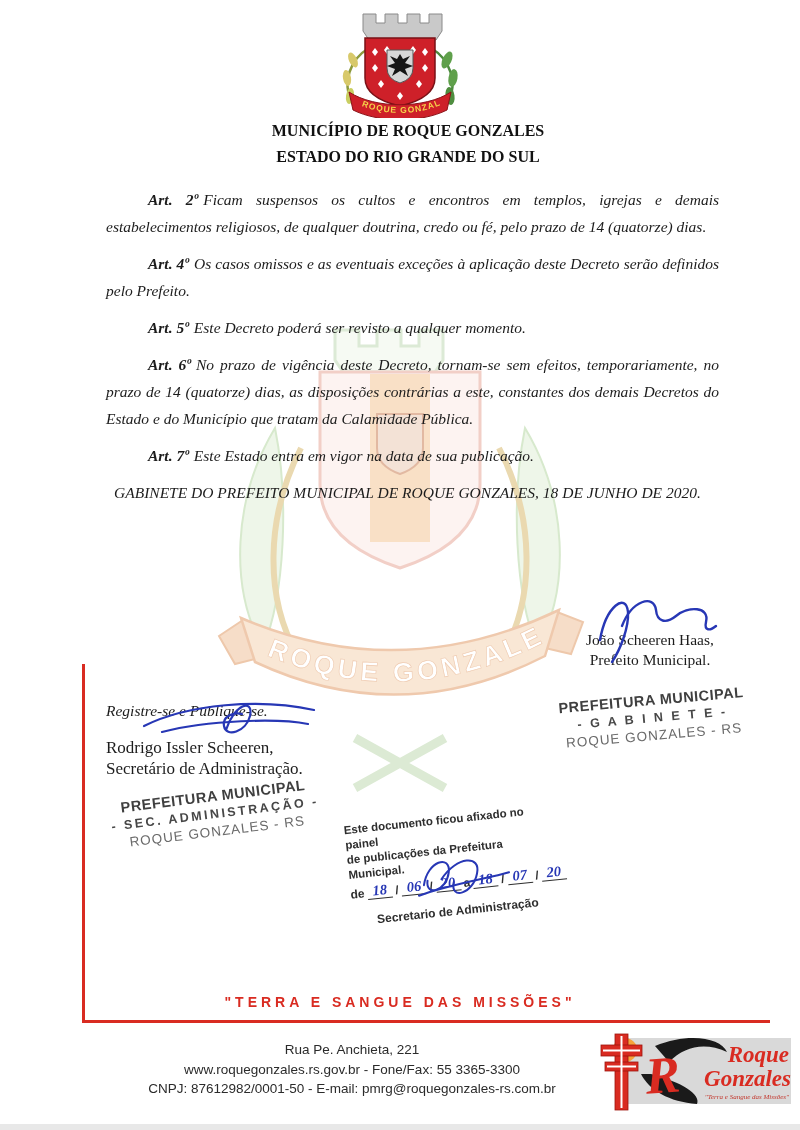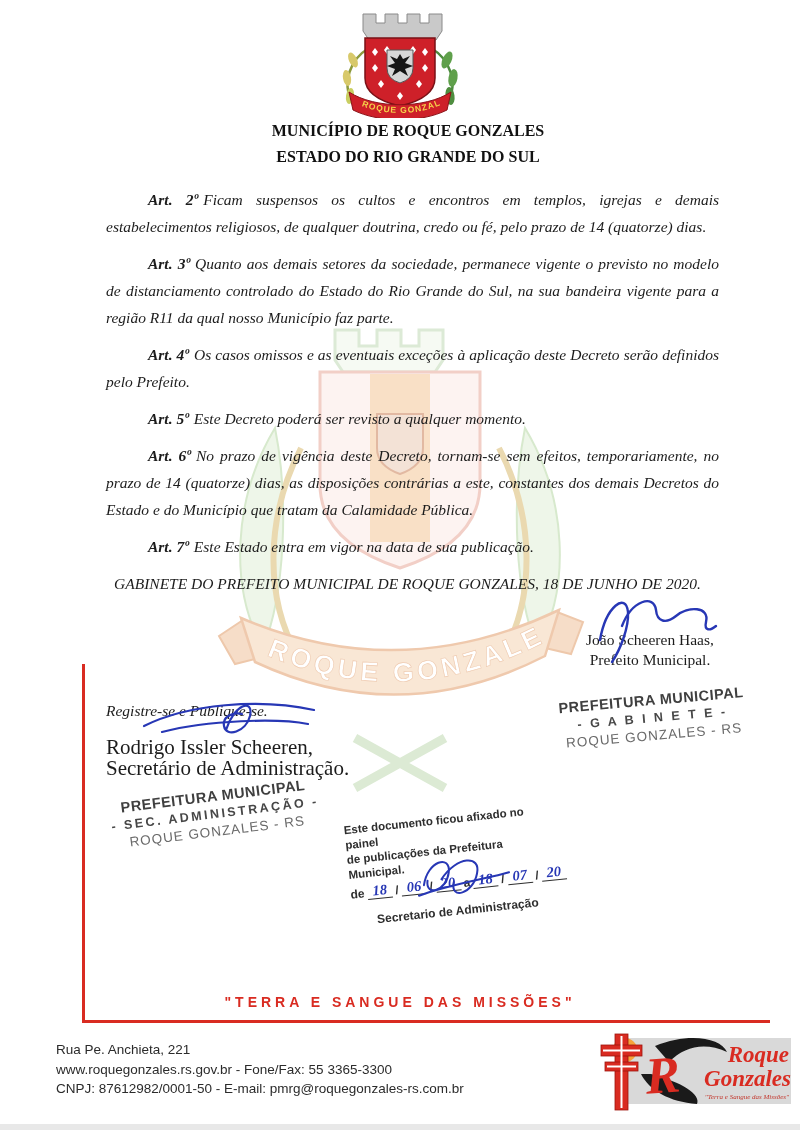--- a/index.html
+++ b/index.html
@@ -22,21 +22,21 @@
   .para { margin:0 0 10px 0; text-indent:42px; }
   .para .art { font-weight:bold; margin-right:5px; }
   .closing { margin:3px 0 0 8px; text-indent:0; }
 
   
   .mayor-sign-svg { position:absolute; left:582px; top:584px; width:150px; height:80px; z-index:3; }
   .mayor-name { position:absolute; left:540px; top:630px; width:220px; text-align:center;
     font-size:15.5px; line-height:20px; z-index:2; }
   .registre { position:absolute; left:106px; top:702px; font-style:italic; font-size:15.5px; z-index:2; }
   .sec-sign-svg { position:absolute; left:138px; top:686px; width:185px; height:62px; z-index:3; }
-  .secretary-name { position:absolute; left:106px; top:737px; font-size:21px; line-height:21px; z-index:2; }
+  .secretary-name { position:absolute; left:106px; top:737px; font-size:17px; line-height:21px; z-index:2; }
 
   
   .stamp { position:absolute; text-align:center; font-family:"Liberation Sans", sans-serif; z-index:2; }
   .stamp-l1 { font-size:14.5px; font-weight:bold; color:#3f3f3f; letter-spacing:0.5px; }
   .stamp-l2 { font-size:12.5px; font-weight:bold; color:#474747; letter-spacing:2.5px; margin-top:3px; }
   .stamp-l3 { font-size:13.5px; color:#6a6a6a; letter-spacing:1px; margin-top:3px; }
   .stamp-gabinete { left:545px; top:692px; width:215px; transform:rotate(-5deg); }
   .stamp-secretaria { left:105px; top:788px; width:220px; transform:rotate(-7deg); }
 
   .stamp-publication { left:348px; top:812px; width:210px; transform:rotate(-6deg);
@@ -52,21 +52,21 @@
   .pub-sign-svg { position:absolute; left:58px; top:36px; width:110px; height:58px; z-index:3; }
   .pub-signoff { margin-top:13px; text-align:center; font-size:12px; font-weight:bold;
     font-family:"Liberation Sans", sans-serif; }
 
   
   .red-vline { position:absolute; left:82px; top:664px; width:3px; height:359px; background:#d92b21; z-index:1; }
   .red-hline { position:absolute; left:82px; top:1020px; width:688px; height:3px; background:#d92b21; z-index:1; }
   .slogan { position:absolute; top:994px; left:0; width:100%; text-align:center;
     font-family:"Liberation Sans", sans-serif; font-weight:bold; font-size:14px;
     letter-spacing:4px; color:#d92b21; z-index:2; }
-  .address { position:absolute; top:1040px; left:56px; width:610px; text-align:left;
+  .address { position:absolute; top:1040px; left:47px; width:610px; text-align:center;
     font-family:"Liberation Sans", sans-serif; font-size:13.5px; line-height:19.5px;
     color:#2b2b2b; z-index:2; }
   .logo { position:absolute; left:593px; top:1030px; width:202px; height:84px; z-index:2; }
   .scan-edge { position:absolute; left:0; bottom:0; width:100%; height:6px; background:#e8e8e8; z-index:1; }
 </style>
 </head>
 <body>
 
 <div class="page">
 
@@ -131,21 +131,20 @@
     </text>
   </svg>
 
   <div class="doc-title">
     <div>MUNICÍPIO DE ROQUE GONZALES</div>
     <div>ESTADO DO RIO GRANDE DO SUL</div>
   </div>
 
   <div class="body-text">
     <p class="para"><b class="art">Art. 2º</b><span>Ficam suspensos os cultos e encontros em templos, igrejas e demais estabelecimentos religiosos, de qualquer doutrina, credo ou fé, pelo prazo de 14 (quatorze) dias.</span></p>
-    <p class="para"><b class="art">Art. 3º</b><span>Quanto aos demais setores da sociedade, permanece vigente o previsto no modelo de distanciamento controlado do Estado do Rio Grande do Sul, na sua bandeira vigente para a região R11 da qual nosso Município faz parte.</span></p>
     <p class="para"><b class="art">Art. 4º</b><span>Os casos omissos e as eventuais exceções à aplicação deste Decreto serão definidos pelo Prefeito.</span></p>
     <p class="para"><b class="art">Art. 5º</b><span>Este Decreto poderá ser revisto a qualquer momento.</span></p>
     <p class="para"><b class="art">Art. 6º</b><span>No prazo de vigência deste Decreto, tornam-se sem efeitos, temporariamente, no prazo de 14 (quatorze) dias, as disposições contrárias a este, constantes dos demais Decretos do Estado e do Município que tratam da Calamidade Pública.</span></p>
     <p class="para"><b class="art">Art. 7º</b><span>Este Estado entra em vigor na data de sua publicação.</span></p>
     <p class="closing">GABINETE DO PREFEITO MUNICIPAL DE ROQUE GONZALES, 18 DE JUNHO DE 2020.</p>
   </div>
 
   <svg class="mayor-sign-svg" viewBox="0 0 150 80" aria-hidden="true">
     <g fill="none" stroke="#2737b5" stroke-width="2.4" stroke-linecap="round">
       <path d="M18,56 C24,22 44,8 46,28 C47,44 38,66 30,78"></path>

